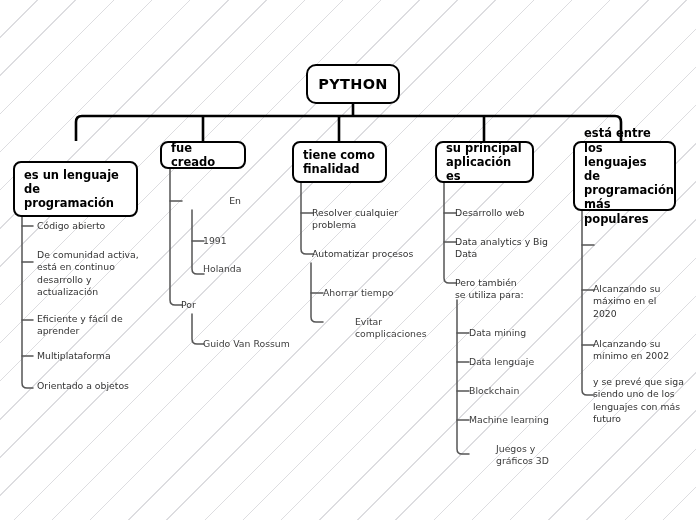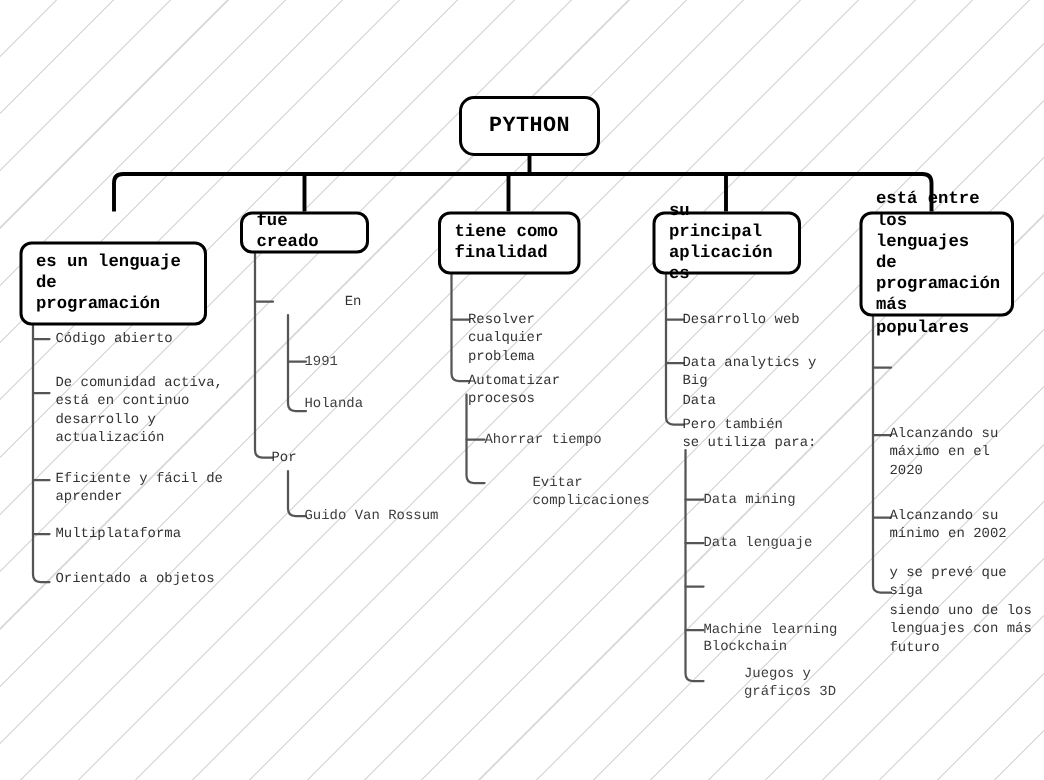--- a/index.html
+++ b/index.html
@@ -17,21 +17,20 @@
     width:696px; height:520px;
     background-color:#ffffff;
     background-image: repeating-linear-gradient(
         135deg,
         rgba(0,0,0,0) 0px,
         rgba(0,0,0,0) 26px,
         rgba(170,170,178,0.40) 26px,
         rgba(170,170,178,0.40) 27px
     );
     overflow:hidden;
-    font-family:Liberation Mono, monospace;
   }
   #wires { position:absolute; left:0; top:0; width:696px; height:520px; pointer-events:none; }
 
   
   .node {
     position:absolute;
     background:#ffffff;
     border:2.6px solid #000000;
     border-radius:9px;
     font-weight:bold;
@@ -174,21 +173,21 @@
   <div class="leaf lvl3" style="left:323px; top:287px; width:95px;">Ahorrar tiempo</div>
   <div class="leaf lvl3" style="left:323px; top:316px; width:105px;padding-left:32px;">Evitar complicaciones</div>
 
   <div class="leaf lvl2" style="left:455px; top:207px; width:100px;">Desarrollo web</div>
   <div class="leaf lvl2" style="left:455px; top:236px; width:97px;">Data analytics y Big
 Data</div>
   <div class="leaf lvl2" style="left:455px; top:277px; width:100px;">Pero también
 se utiliza para:</div>
   <div class="leaf lvl3" style="left:469px; top:327px; width:95px;">Data mining</div>
   <div class="leaf lvl3" style="left:469px; top:356px; width:95px;">Data lenguaje</div>
-  <div class="leaf lvl3" style="left:469px; top:385px; width:95px;margin-top:40px;">Blockchain</div>
+  <div class="leaf lvl3" style="left:469px; top:385px; width:95px;">Blockchain</div>
   <div class="leaf lvl3" style="left:469px; top:414px; width:95px;">Machine learning</div>
   <div class="leaf lvl3" style="left:469px; top:443px; width:105px;padding-left:27px;">Juegos y gráficos 3D</div>
 
   <div class="leaf lvl2" style="left:593px; top:283px; width:95px;">Alcanzando su
 máximo en el
 2020</div>
   <div class="leaf lvl2" style="left:593px; top:338px; width:97px;">Alcanzando su
 mínimo en 2002</div>
   <div class="leaf lvl2" style="left:593px; top:376px; width:99px;">y se prevé que siga
 siendo uno de los

